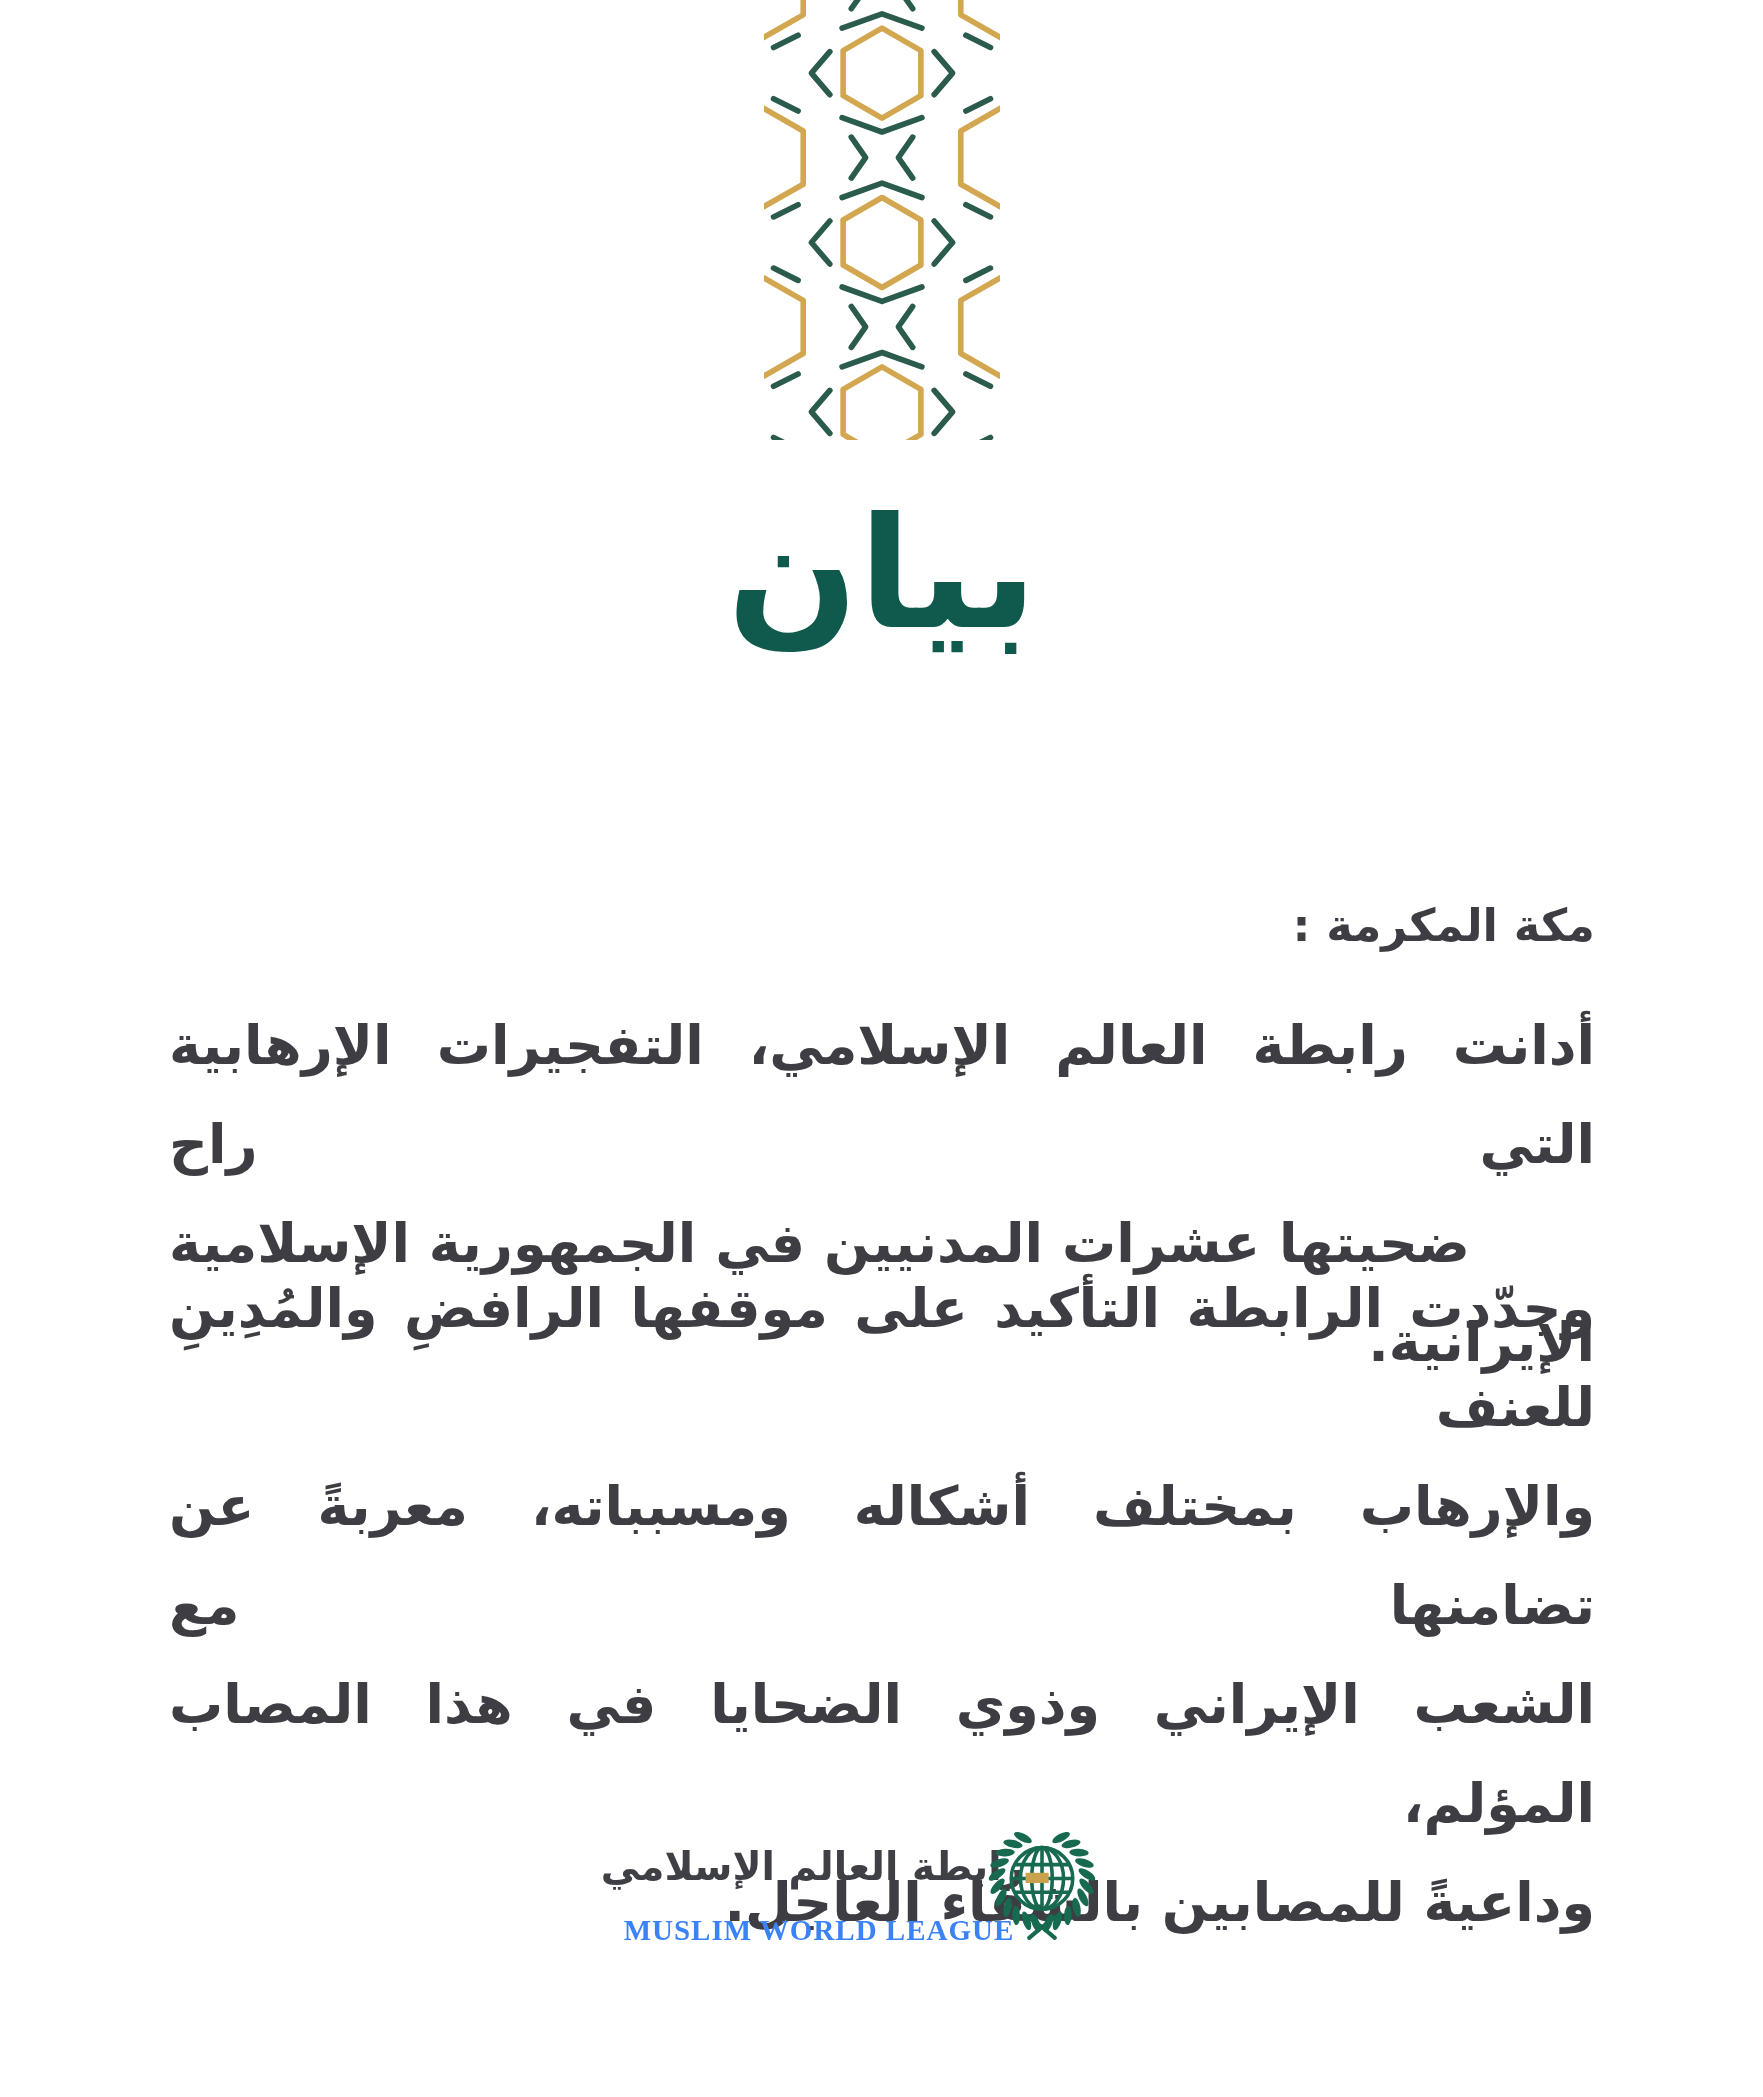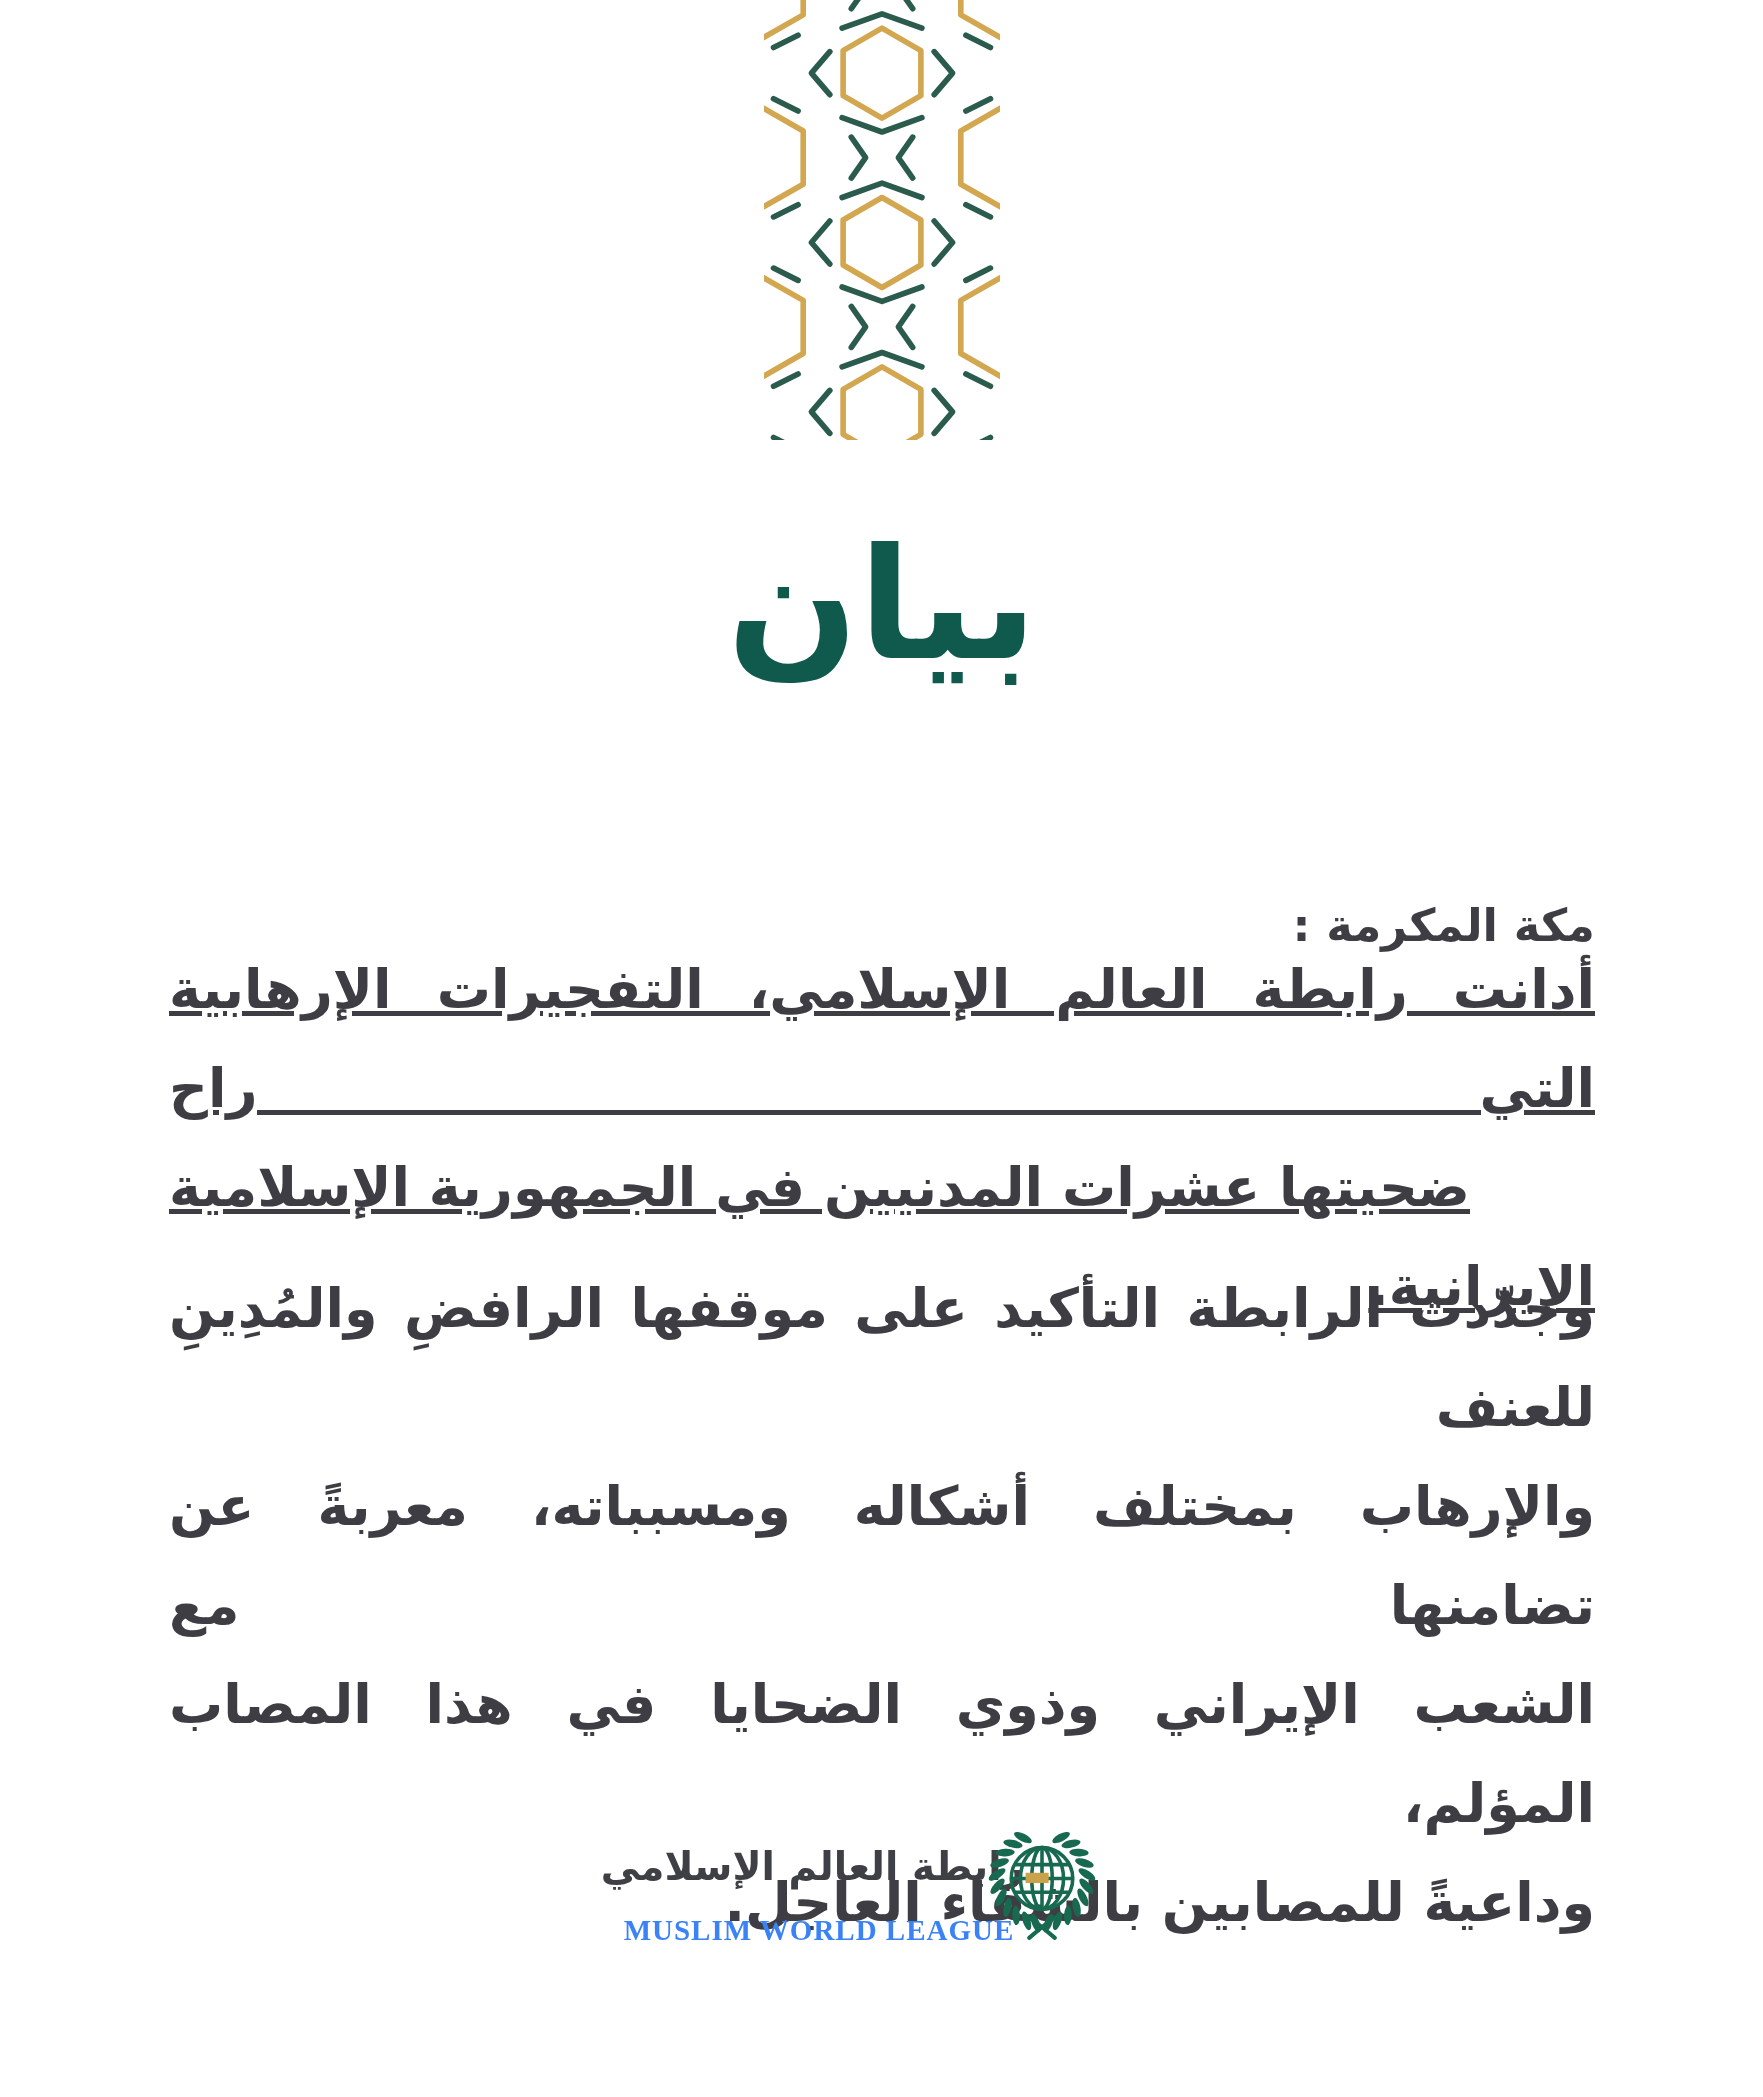--- a/index.html
+++ b/index.html
@@ -12,36 +12,36 @@
   .page{
     position:absolute;left:0;top:0;width:1764px;height:2097px;
     background:var(--background,#ffffff);overflow:hidden;
   }
   
   .pattern{position:absolute;left:764px;top:0;width:236px;height:440px;}
   .gold-stroke{stroke:var(--pattern_gold);fill:none;stroke-width:11;stroke-linecap:round;stroke-linejoin:round;}
   .green-stroke{stroke:var(--pattern_green);fill:none;stroke-width:11;stroke-linecap:round;stroke-linejoin:round;}
   
   .title{
-    position:absolute;left:0;top:525px;width:1764px;margin:0;
+    position:absolute;left:0;top:494px;width:1764px;margin:0;
     text-align:center;direction:rtl;
     font-size:154px;line-height:159px;font-weight:bold;
     color:var(--title_green);
   }
   
   .content{
     position:absolute;left:169px;top:0;width:1426px;height:2097px;
     direction:rtl;color:var(--text_dark);font-weight:bold;
   }
   .heading{
     position:absolute;top:890px;right:0;width:100%;
     font-size:45px;line-height:72px;text-align:right;
   }
   .para{position:absolute;right:0;width:100%;}
-  .para1{top:940px;text-decoration:underline;}
+  .para1{top:996px;}
   .para2{top:1259px;}
   .line{
     width:100%;font-size:54px;line-height:99px;
     text-align:justify;text-align-last:justify;
   }
   .line.last{text-align:left;text-align-last:right;}
   
   .logo-ar{
     position:absolute;left:614px;top:1826px;width:410px;
     text-align:center;direction:rtl;white-space:nowrap;

